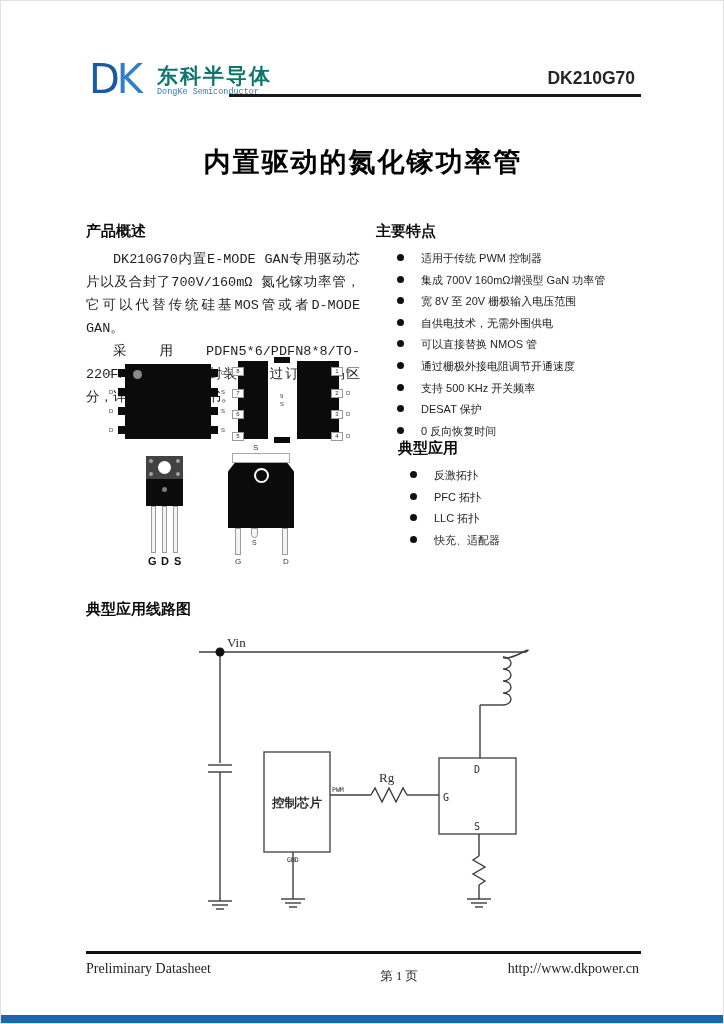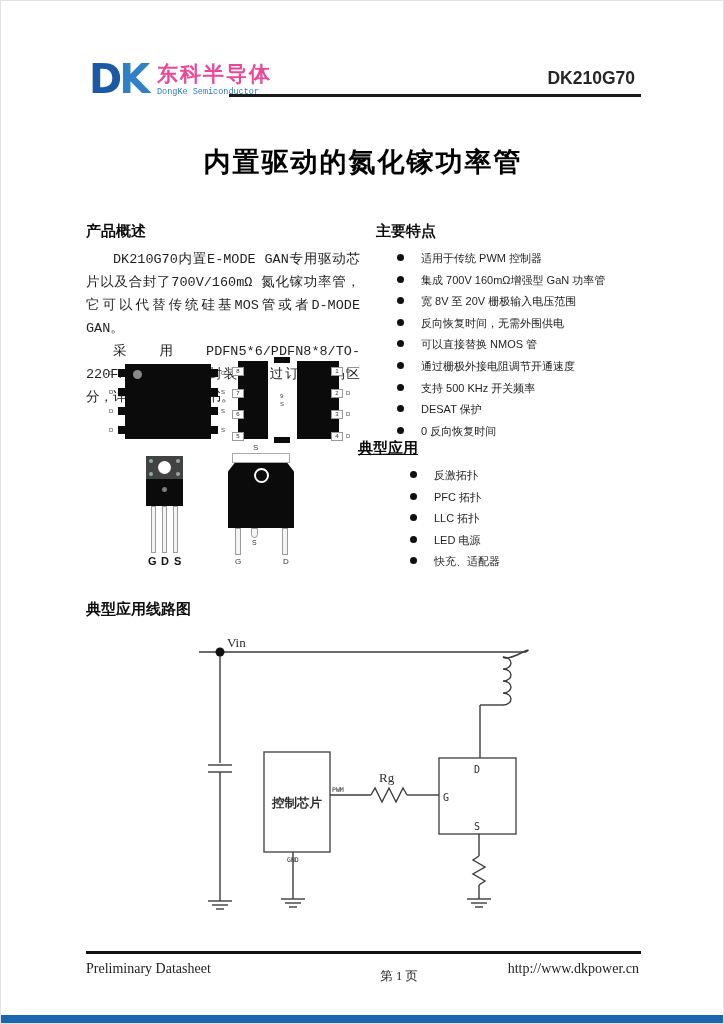--- a/index.html
+++ b/index.html
@@ -5,24 +5,24 @@
   * { margin:0; padding:0; box-sizing:border-box; }
   html,body { background:#ffffff; }
   #page {
     position:relative; width:724px; height:1024px; margin:0 auto;
     background:#ffffff; border:1px solid #e2e2e2; overflow:hidden;
     font-family:"Liberation Sans","DejaVu Sans",sans-serif; color:#1a1a1a;
   }
   .abs { position:absolute; }
 
   
-  .logo-mark { font-family:"DejaVu Sans",sans-serif; font-weight:700; font-size:40px; line-height:40px; letter-spacing:-3px; }
+  .logo-mark { font-family:"DejaVu Sans",sans-serif; font-weight:400; font-size:40px; line-height:40px; letter-spacing:-3px; }
   .logo-d { color:#1b59a4; }
   .logo-k { color:#2f80c4; }
-  .company-cn { font-size:21px; font-weight:700; color:#ec4899; letter-spacing:2px; line-height:22px;font-family:Liberation Mono, monospace; }
+  .company-cn { font-size:21px; font-weight:700; color:#0f766e; letter-spacing:2px; line-height:22px; }
   .company-en { font-size:8.5px; color:#2f7dc3; font-family:"Liberation Mono","DejaVu Sans Mono",monospace; line-height:10px; }
   .part-number { font-size:17.5px; font-weight:700; color:#262626; }
   .header-rule { background:#1a1a1a; }
 
   .doc-title { width:724px; text-align:center; font-size:27px; font-weight:700; letter-spacing:2px; color:#000000; }
 
   .sec-h { font-size:15px; font-weight:700; color:#0d0d0d; }
   .overview-text { width:274px; font-size:13.5px; line-height:23px; font-weight:500; color:#1f1f1f; text-align:justify;font-family:Liberation Mono, monospace; }
   .overview-text p { text-indent:2em; }
 
@@ -142,34 +142,33 @@
     <div class="abs" style="left:251px; top:538px; font-size:7px; color:#333;">S</div>
     <div class="abs" style="left:234px; top:556px; font-size:8px; color:#333;">G</div>
     <div class="abs" style="left:282px; top:556px; font-size:8px; color:#333;">D</div>
   </div>
 
   <div class="abs sec-h" style="left:375px; top:221px;">主要特点</div>
   <ul class="bullets abs" style="left:393px; top:250px;">
     <li><span class="dot"></span><span>适用于传统 PWM 控制器</span></li>
     <li><span class="dot"></span><span>集成 700V 160mΩ增强型 GaN 功率管</span></li>
     <li><span class="dot"></span><span>宽 8V 至 20V 栅极输入电压范围</span></li>
-    <li><span class="dot"></span><span>反向恢复时间，无需外围供电</span></li>
+    <li><span class="dot"></span><span>自供电技术，无需外围供电</span></li>
     <li><span class="dot"></span><span>可以直接替换 NMOS 管</span></li>
     <li><span class="dot"></span><span>通过栅极外接电阻调节开通速度</span></li>
     <li><span class="dot"></span><span>支持 500 KHz 开关频率</span></li>
     <li><span class="dot"></span><span>DESAT 保护</span></li>
     <li><span class="dot"></span><span>0 反向恢复时间</span></li>
   </ul>
 
-  <div class="abs sec-h" style="left:357px; top:438px;text-decoration:underline;">典型应用</div>
+  <div class="abs sec-h" style="left:397px; top:438px;">典型应用</div>
   <ul class="bullets abs" style="left:406px; top:467px;">
     <li><span class="dot"></span><span>反激拓扑</span></li>
     <li><span class="dot"></span><span>PFC 拓扑</span></li>
     <li><span class="dot"></span><span>LLC 拓扑</span></li>
-    <li><span class="dot"></span><span>LED 电源</span></li>
     <li><span class="dot"></span><span>快充、适配器</span></li>
   </ul>
 
   <div class="abs sec-h" style="left:85px; top:599px;">典型应用线路图</div>
 
   <svg class="abs" style="left:180px; top:630px;" width="370" height="292" viewBox="0 0 370 292">
     <g stroke="#3c3c3c" stroke-width="1.4" fill="none">
 
       <line x1="18" y1="21" x2="345" y2="21"></line>
 

